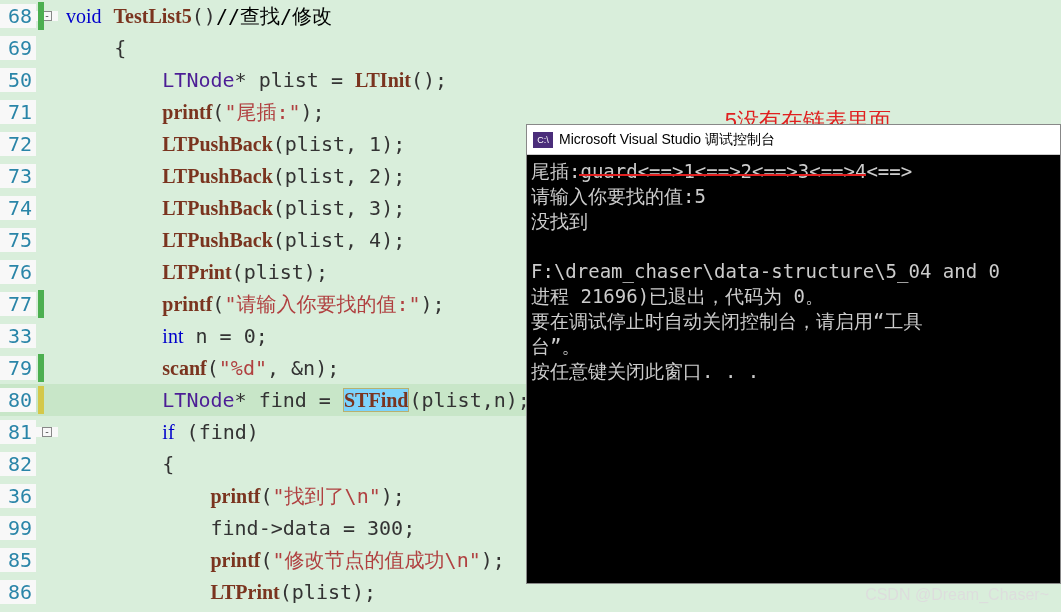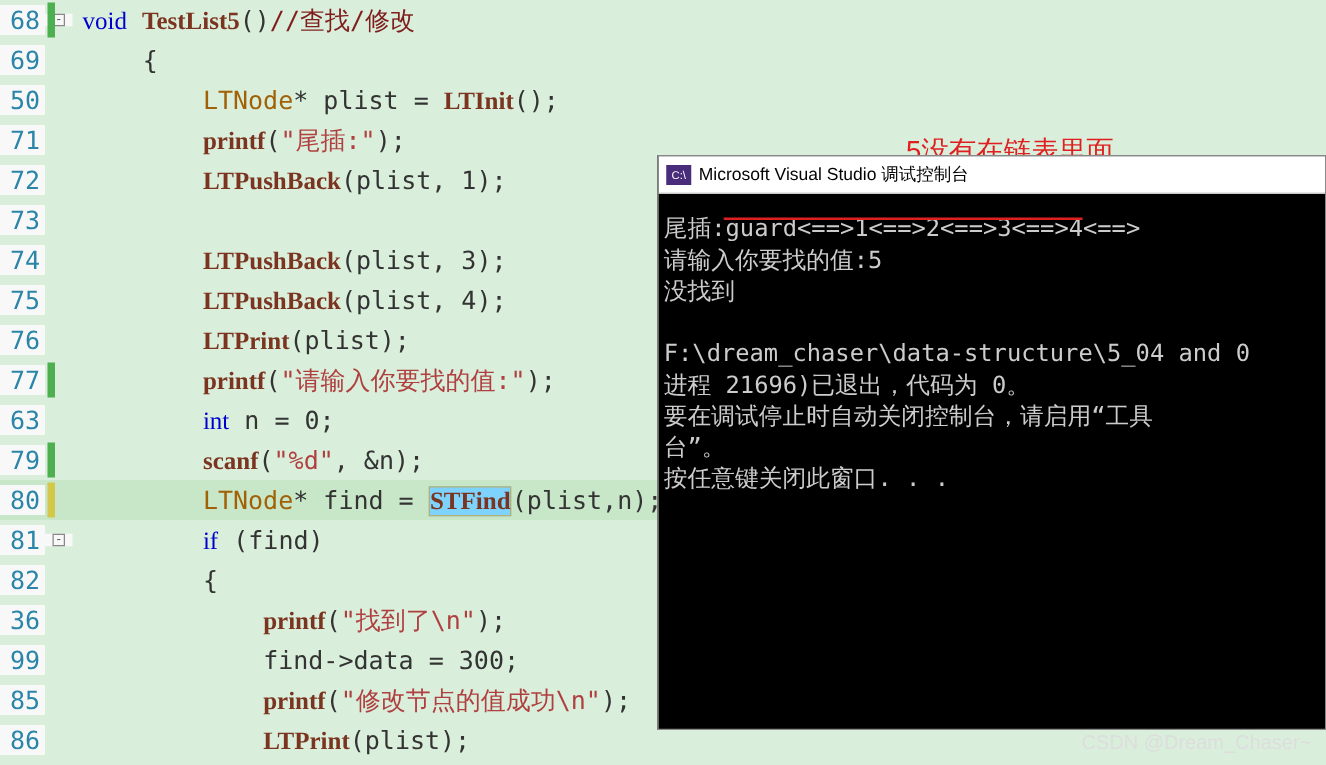--- a/index.html
+++ b/index.html
@@ -6,34 +6,34 @@
     body { width: 1061px; height: 612px; font-family: Consolas, monospace; position: relative; overflow: hidden; background: #d9eedb; }
     .editor { position: absolute; left: 0; top: 0; width: 1061px; height: 612px; }
     .line { display: flex; height: 32px; align-items: center; font-size: 20px; }
     .lineno { width: 36px; text-align: right; color: #2a85a8; background: #f8f8f8; padding-right: 4px; user-select: none; }
     .margin { width: 22px; background: #f8f8f8; display: flex; align-items: center; justify-content: center; position: relative; }
     .marker { width: 6px; height: 28px; background: #4caf50; position: absolute; left: 2px; }
     .marker.yellow { background: #d4c84a; }
     .fold { width: 10px; height: 10px; border: 1px solid #888; font-size: 10px; line-height: 8px; text-align: center; color: #555; cursor: pointer; }
     .code { padding-left: 8px; white-space: pre; }
     .kw { color: #0000cc; font-family: Liberation Serif, serif; }
-    .type { color: #a16207; }
+    .type { color: #4c1d95; }
     .func { color: #7a341f; font-weight: bold; font-family: Liberation Serif, serif; }
     .str { color: #b04040; }
-    .comment { color: #7f1d1d; }
+    .comment { color: #000000; }
     .ident { color: #333; }
     .highlight-line { background: #c8e6c8; }
     .highlight-box { background: #7dd3fc; border: 1px solid #b8b070; }
     
     .annotation { position: absolute; right: 170px; top: 106px; color: #e02020; font-size: 22px; font-family: "Microsoft YaHei", sans-serif; }
     
     .console-win { position: absolute; right: 0; top: 124px; width: 535px; height: 460px; background: #000; border: 1px solid #888; }
     .console-title { height: 30px; background: #fff; display: flex; align-items: center; padding: 0 6px; border-bottom: 1px solid #ccc; font-family: "Microsoft YaHei", sans-serif; font-size: 14px; }
     .console-icon { width: 20px; height: 16px; background: #4a2d7a; color: #fff; font-size: 9px; display: flex; align-items: center; justify-content: center; margin-right: 6px; }
-    .console-body { padding: 16px 4px; color: #ccc; font-family: SimSun, monospace; font-size: 19px; line-height: 25px; white-space: pre; }
+    .console-body { padding: 4px 4px; color: #ccc; font-family: SimSun, monospace; font-size: 19px; line-height: 25px; white-space: pre; }
     .underline-red { position: absolute; height: 2px; background: #e02020; }
     
     .watermark { position: absolute; right: 12px; bottom: 8px; color: #ddd; font-size: 16px; font-family: sans-serif; }
   </style>
 </head>
 <body>
 
 <div class="editor">
   <div id="code-container">
       <div class="line">
@@ -60,20 +60,21 @@
         <div class="code">        <span class="func">printf</span><span class="ident">(</span><span class="str">"尾插:"</span><span class="ident">);</span></div>
       </div>
       <div class="line">
         <div class="lineno">72</div>
         <div class="margin"></div>
         <div class="code">        <span class="func">LTPushBack</span><span class="ident">(plist, 1);</span></div>
       </div>
       <div class="line">
         <div class="lineno">73</div>
         <div class="margin"></div>
+        <div class="code">        <span class="func">LTPushBack</span><span class="ident">(plist, 2);</span></div>
       </div>
       <div class="line">
         <div class="lineno">74</div>
         <div class="margin"></div>
         <div class="code">        <span class="func">LTPushBack</span><span class="ident">(plist, 3);</span></div>
       </div>
       <div class="line">
         <div class="lineno">75</div>
         <div class="margin"></div>
         <div class="code">        <span class="func">LTPushBack</span><span class="ident">(plist, 4);</span></div>
@@ -84,21 +85,21 @@
         <div class="code">        <span class="func">LTPrint</span><span class="ident">(plist);</span></div>
       </div>
       <div class="line">
         <div class="lineno">77</div>
         <div class="margin">
           <div class="marker"></div>
         </div>
         <div class="code">        <span class="func">printf</span><span class="ident">(</span><span class="str">"请输入你要找的值:"</span><span class="ident">);</span></div>
       </div>
       <div class="line">
-        <div class="lineno">63</div>
+        <div class="lineno">33</div>
         <div class="margin"></div>
         <div class="code">        <span class="kw">int</span><span class="ident"> n = 0;</span></div>
       </div>
       <div class="line">
         <div class="lineno">79</div>
         <div class="margin">
           <div class="marker"></div>
         </div>
         <div class="code">        <span class="func">scanf</span><span class="ident">(</span><span class="str">"%d"</span><span class="ident">, &amp;n);</span></div>
       </div>

